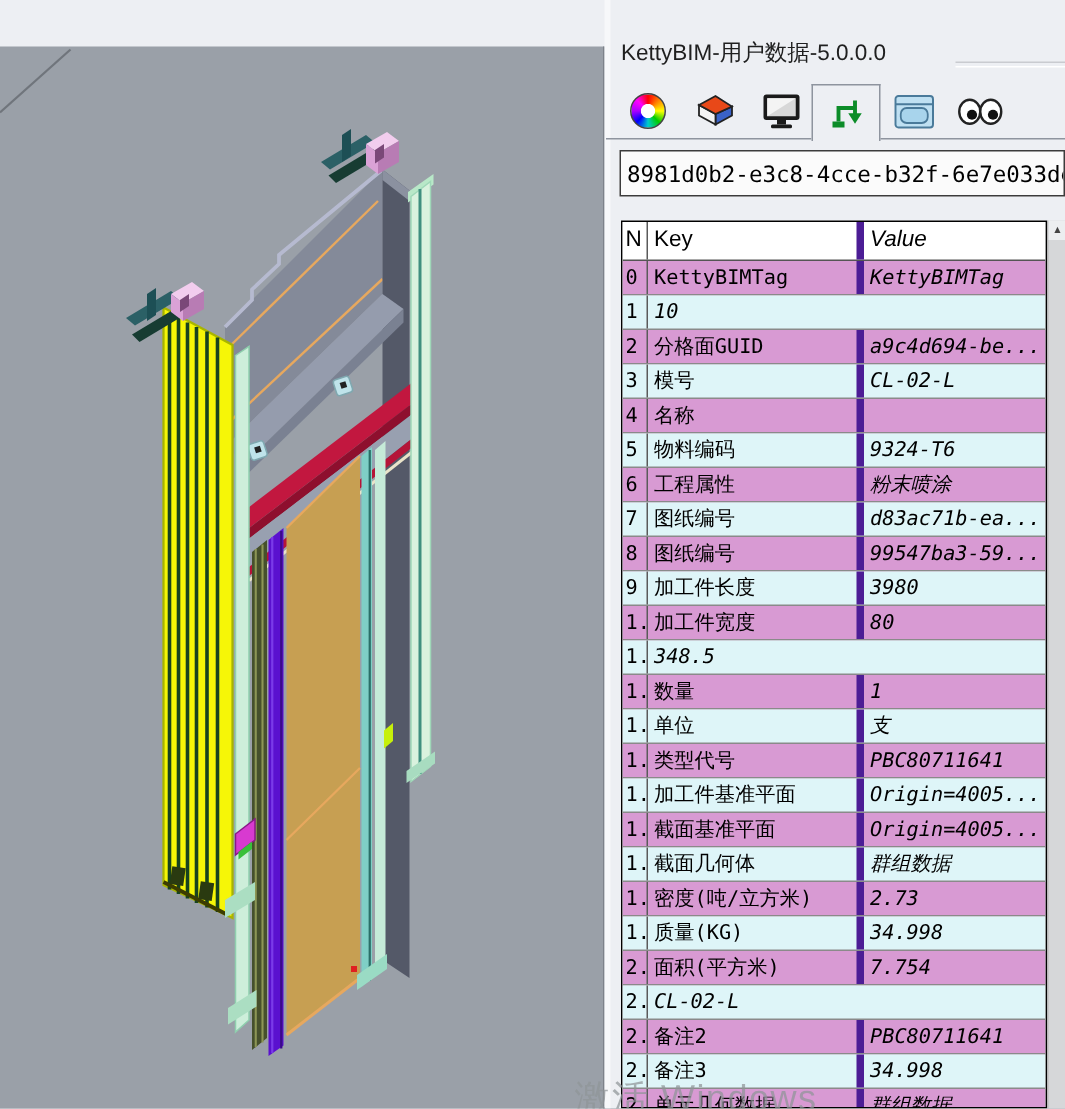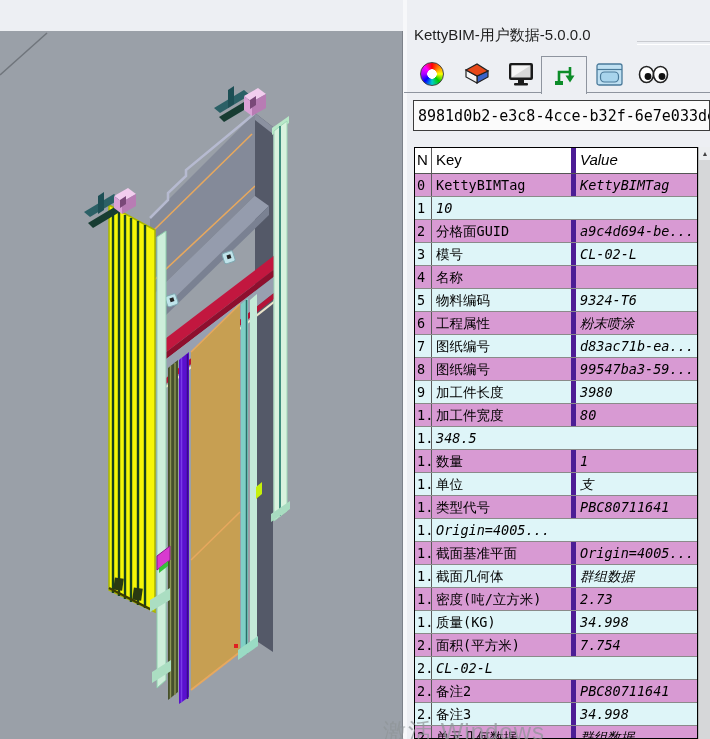--- a/index.html
+++ b/index.html
@@ -321,20 +321,21 @@
         <div class="cell c-key">单位</div>
         <div class="cell c-value">支</div>
       </div>
       <div class="trow pink">
         <div class="cell c-n">1.</div>
         <div class="cell c-key">类型代号</div>
         <div class="cell c-value">PBC80711641</div>
       </div>
       <div class="trow blue">
         <div class="cell c-n">1.</div>
+        <div class="cell c-key">加工件基准平面</div>
         <div class="cell c-value">Origin=4005...</div>
       </div>
       <div class="trow pink">
         <div class="cell c-n">1.</div>
         <div class="cell c-key">截面基准平面</div>
         <div class="cell c-value">Origin=4005...</div>
       </div>
       <div class="trow blue">
         <div class="cell c-n">1.</div>
         <div class="cell c-key">截面几何体</div>

